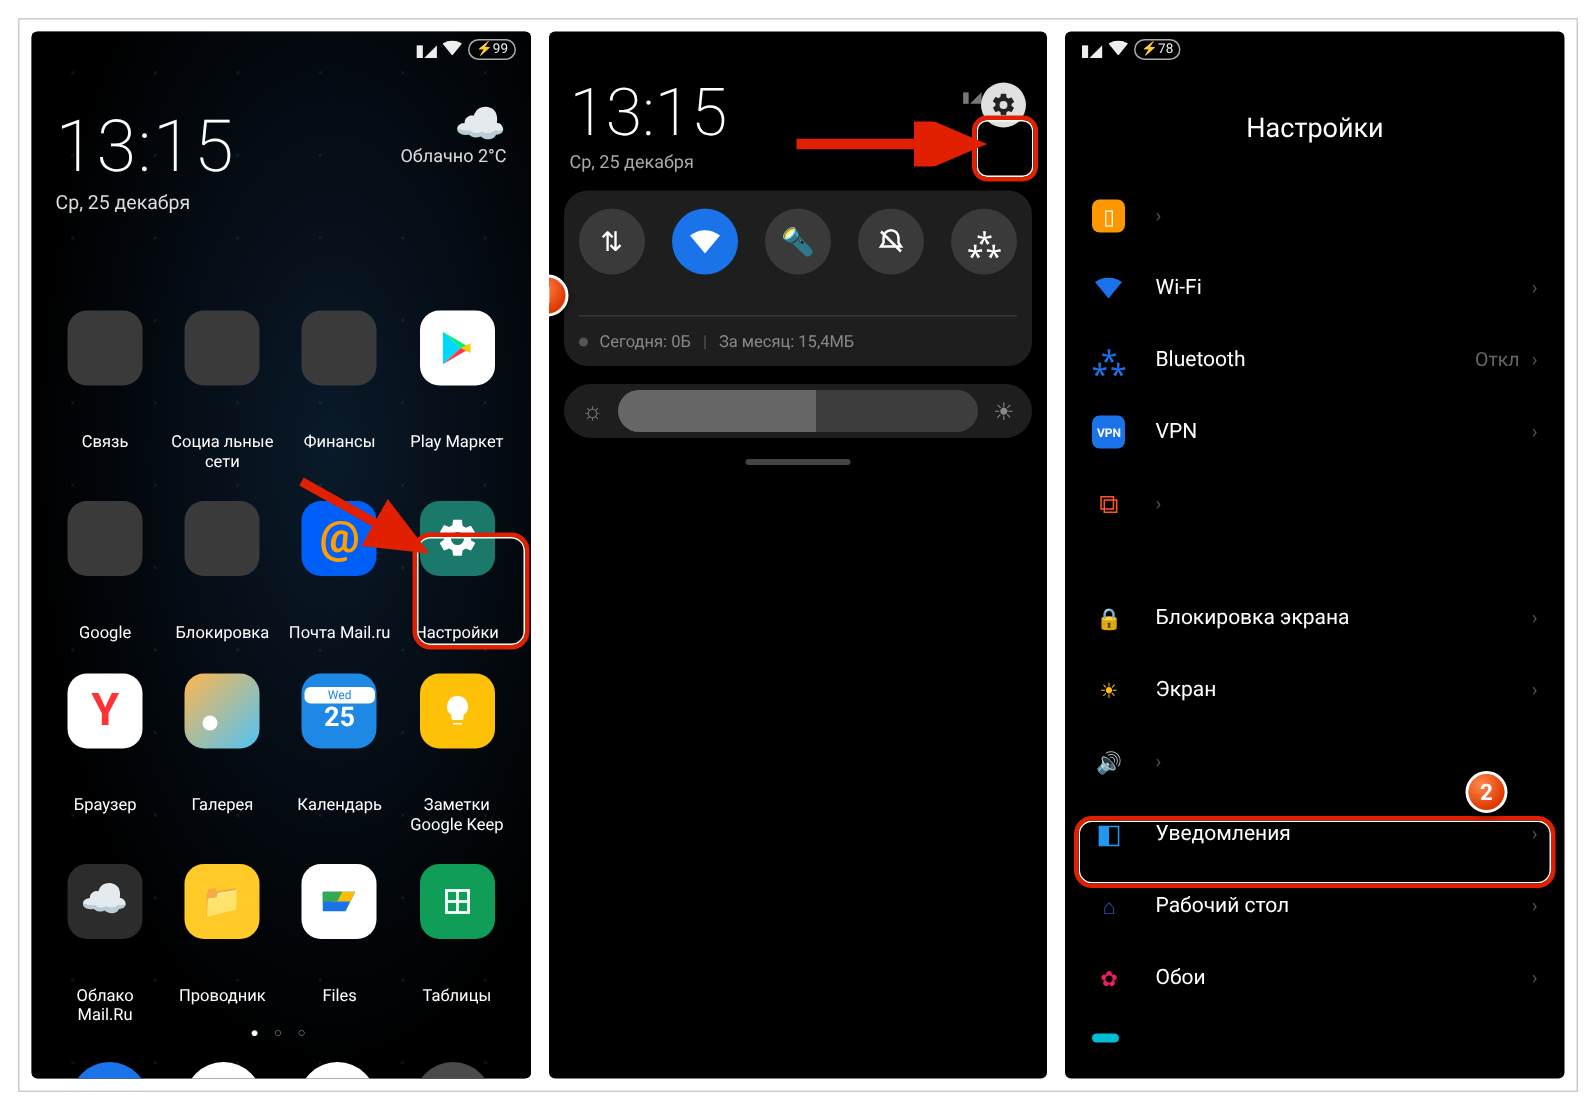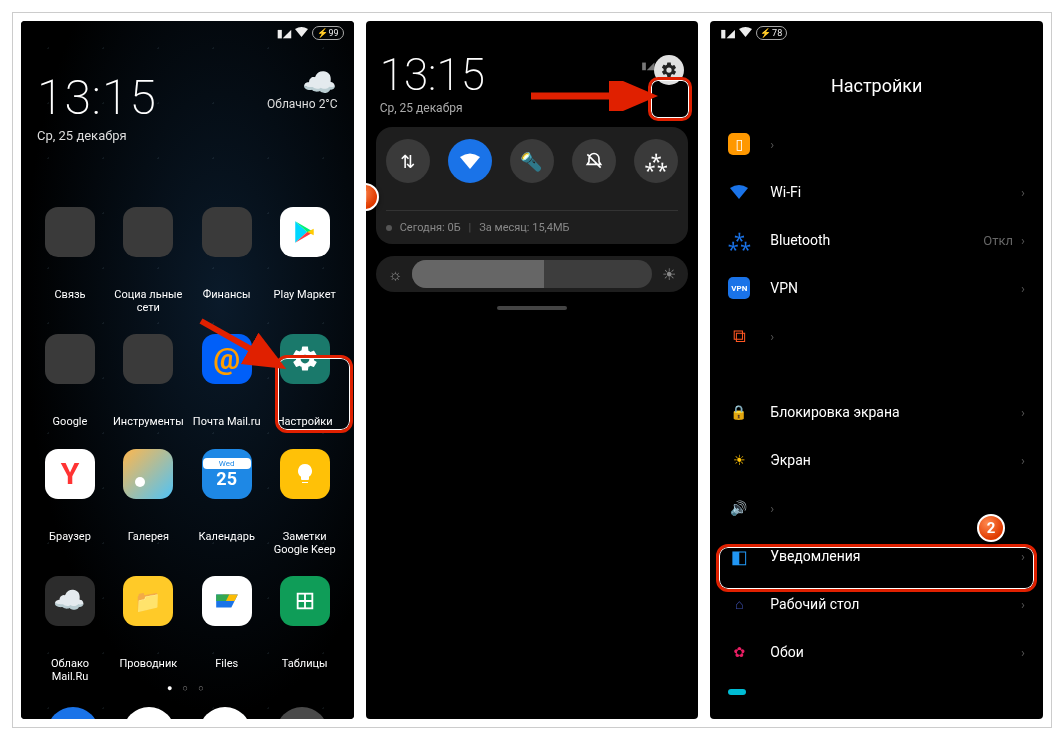--- a/index.html
+++ b/index.html
@@ -284,21 +284,21 @@
               <span style="background:#ff6f00"></span>
               <span style="background:#2196f3"></span>
               <span style="background:#9c27b0"></span>
               <span style="background:#009688"></span>
               <span style="background:#607d8b"></span>
               <span style="background:#795548"></span>
               <span style="background:#e91e63"></span>
               <span style="background:#333"></span>
               <span></span>
             </div>
-          <span>Инструменты</span>
+          <span>Блокировка</span>
         </div>
         <div class="app">
           <div class="ic" style="background:#005ff9;color:#ff9e00;font-size:30px;font-weight:bold">@</div>
           <span>Почта Mail.ru</span>
         </div>
         <div class="app">
           <div class="ic" style="background:#1a796b">
             <svg width="30" height="30" viewBox="0 0 24 24">
                 <path fill="#fff" d="M19.14,12.94a7,7,0,0,0,.05-.94,7,7,0,0,0-.05-.94l2.03-1.58a.5.5,0,0,0,.12-.64l-1.92-3.32a.5.5,0,0,0-.61-.22l-2.39,1a7,7,0,0,0-1.62-.94l-.36-2.54A.5.5,0,0,0,13.9,2H10.1a.5.5,0,0,0-.49.42L9.25,4.96a7,7,0,0,0-1.62.94l-2.39-1a.5.5,0,0,0-.61.22L2.71,8.44a.5.5,0,0,0,.12.64l2.03,1.58a7,7,0,0,0-.05.94,7,7,0,0,0,.05.94L2.83,14.12a.5.5,0,0,0-.12.64l1.92,3.32a.5.5,0,0,0,.61.22l2.39-1a7,7,0,0,0,1.62.94l.36,2.54a.5.5,0,0,0,.49.42h3.8a.5.5,0,0,0,.49-.42l.36-2.54a7,7,0,0,0,1.62-.94l2.39,1a.5.5,0,0,0,.61-.22l1.92-3.32a.5.5,0,0,0-.12-.64ZM12,15.5A3.5,3.5,0,1,1,15.5,12,3.5,3.5,0,0,1,12,15.5Z"></path>
               </svg>

